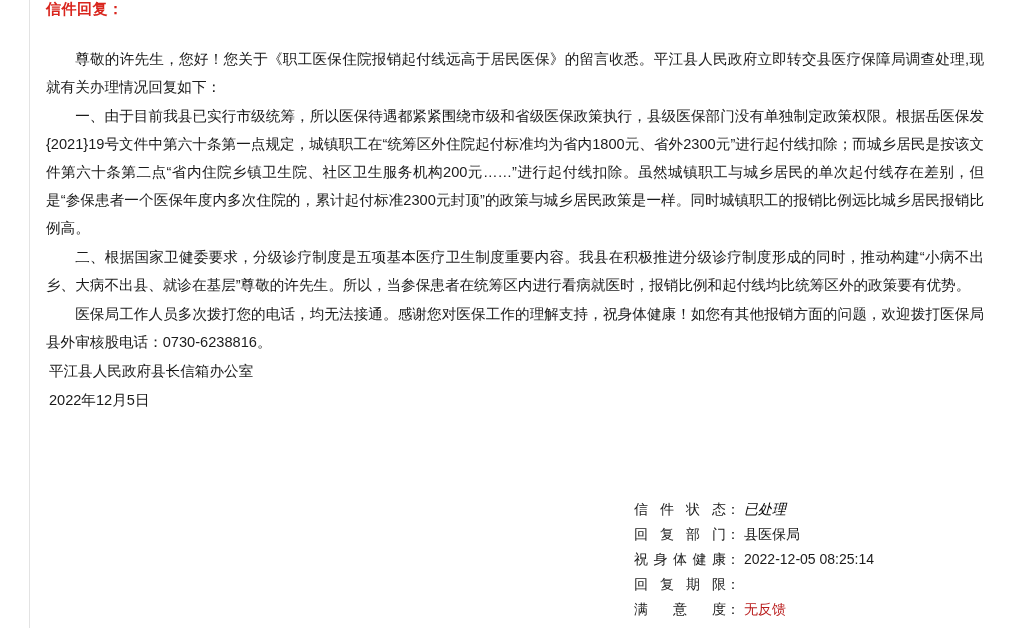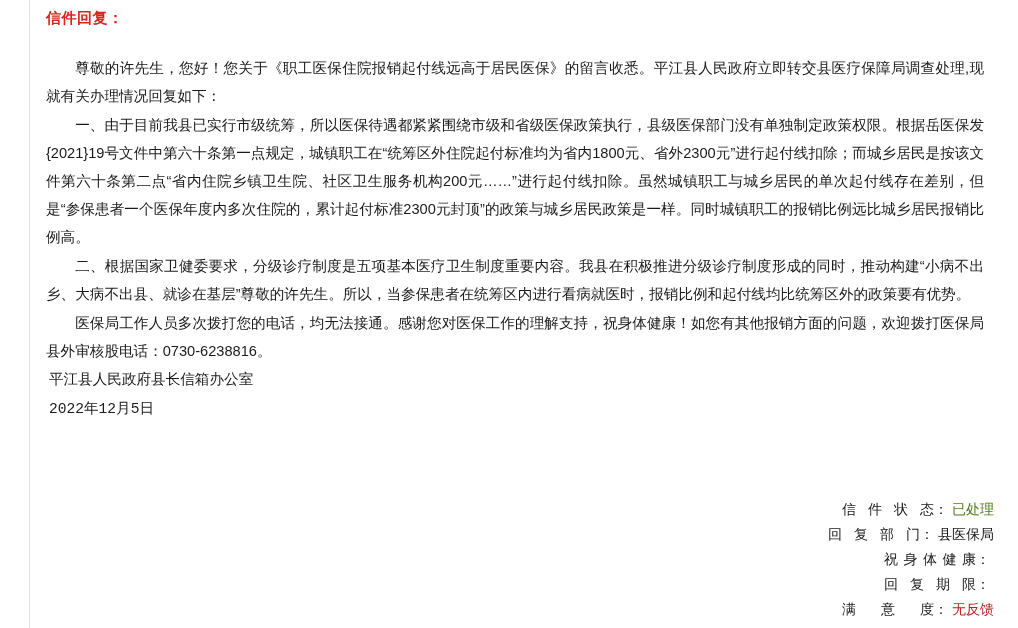--- a/index.html
+++ b/index.html
@@ -33,69 +33,69 @@
   .content {
     position: absolute;
     left: 46px;
     top: 0;
     width: 938px;
   }
   .reply-title {
     color: #d9251d;
     font-weight: bold;
     font-size: 15px;
-    padding-top: 9px;
+    padding-top: 0;
     letter-spacing: 0.5px;
   }
   .body-text {
     margin-top: 26px;
     font-size: 14.6px;
     line-height: 28px;
     color: #1a1a1a;
     text-align: justify;
   }
   .body-text p {
     margin: 0 0 1px 0;
   }
   .indent {
     text-indent: 2em;
   }
   .sign {
     margin-top: 6px;
     text-indent: 0.2em;
-    font-family: Liberation Mono, monospace;
   }
   .meta {
     position: absolute;
     right: 24px;
     bottom: 6px;
     width: 360px;
     font-size: 14px;
     line-height: 25px;
     color: #1a1a1a;
   }
   .meta-row {
     display: flex;
-    justify-content: flex-end;
+    justify-content: flex-start;
     white-space: nowrap;
   }
   .meta-label {
     width: 92px;
     text-align: justify;
     text-align-last: justify;
     color: #1a1a1a;
   }
   .meta-sep {
     padding: 0 4px 0 0;
   }
   .meta-value {
     color: #1a1a1a;
   }
   .meta-value.red {
-    color: #4d7c0f;
+    color: #000000;
+    font-style: italic;
   }
   .meta-value.bold-red {
     color: #b91c1c;
   }
 </style>
 </head>
 <body>
 
 <div class="page">
 
@@ -126,20 +126,21 @@
 
     <div class="meta-row">
       <span class="meta-label">回复部门</span>
       <span class="meta-sep">：</span>
       <span class="meta-value">县医保局</span>
     </div>
 
     <div class="meta-row">
       <span class="meta-label">祝身体健康</span>
       <span class="meta-sep">：</span>
+      <span class="meta-value">2022-12-05 08:25:14</span>
     </div>
 
     <div class="meta-row">
       <span class="meta-label">回复期限</span>
       <span class="meta-sep">：</span>
     </div>
 
     <div class="meta-row">
       <span class="meta-label">满意度</span>
       <span class="meta-sep">：</span>

